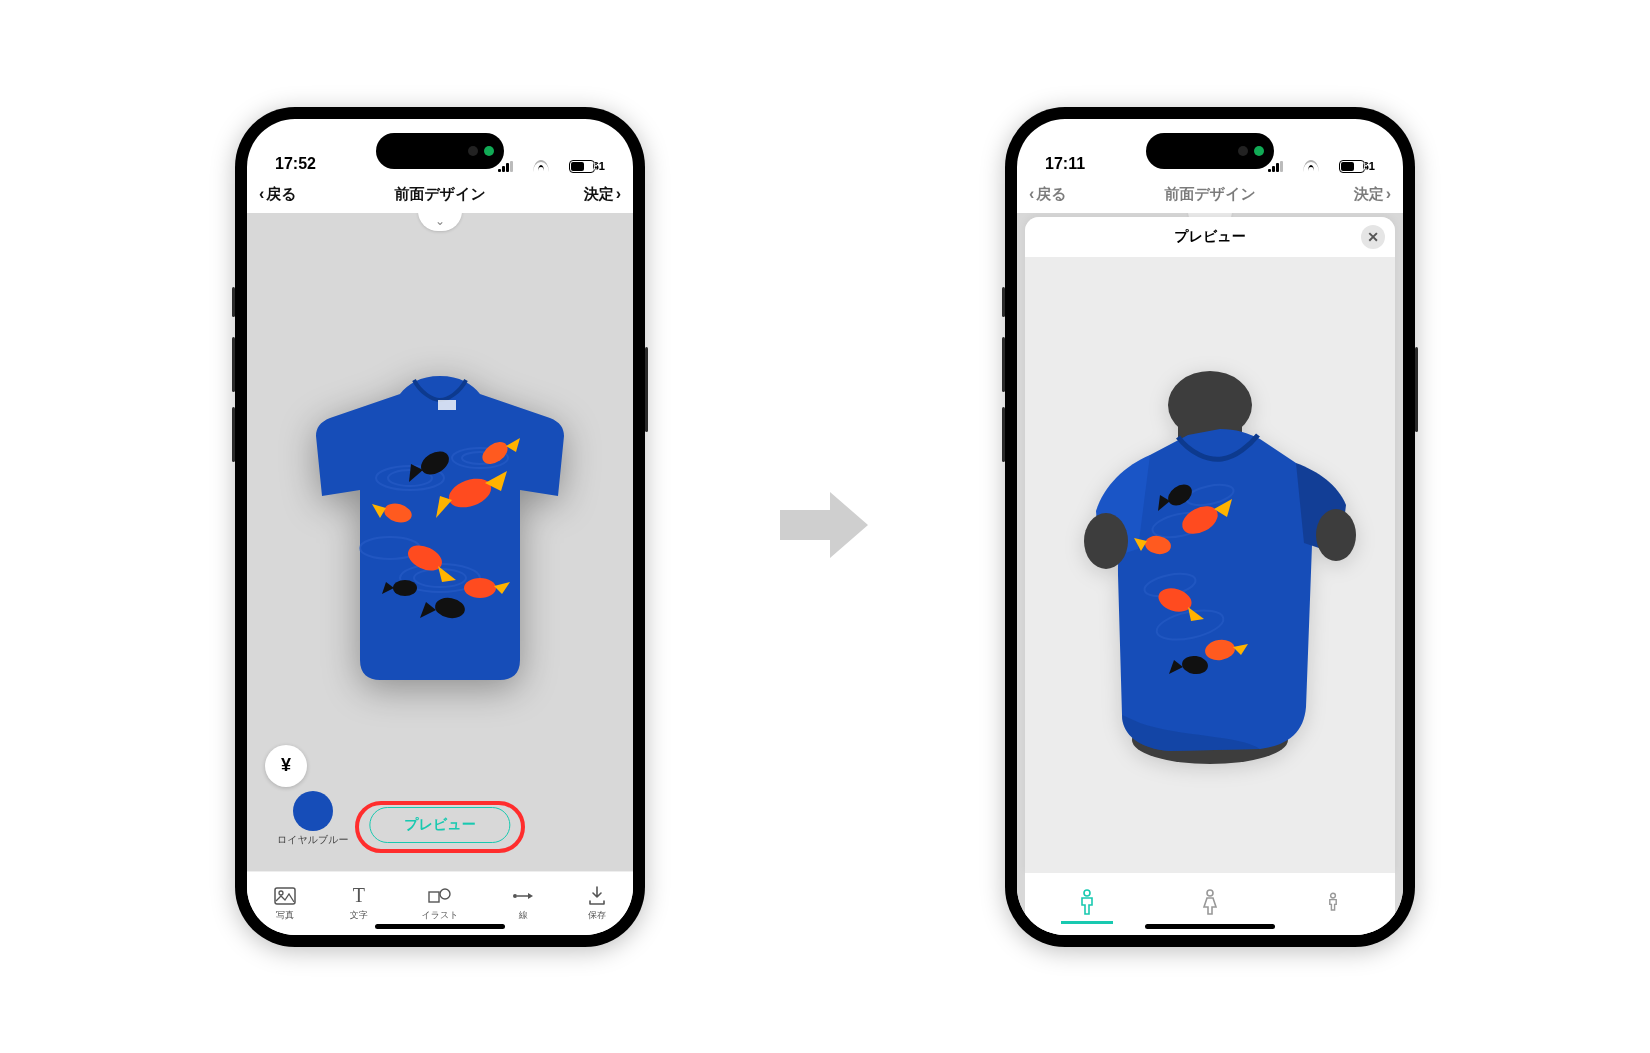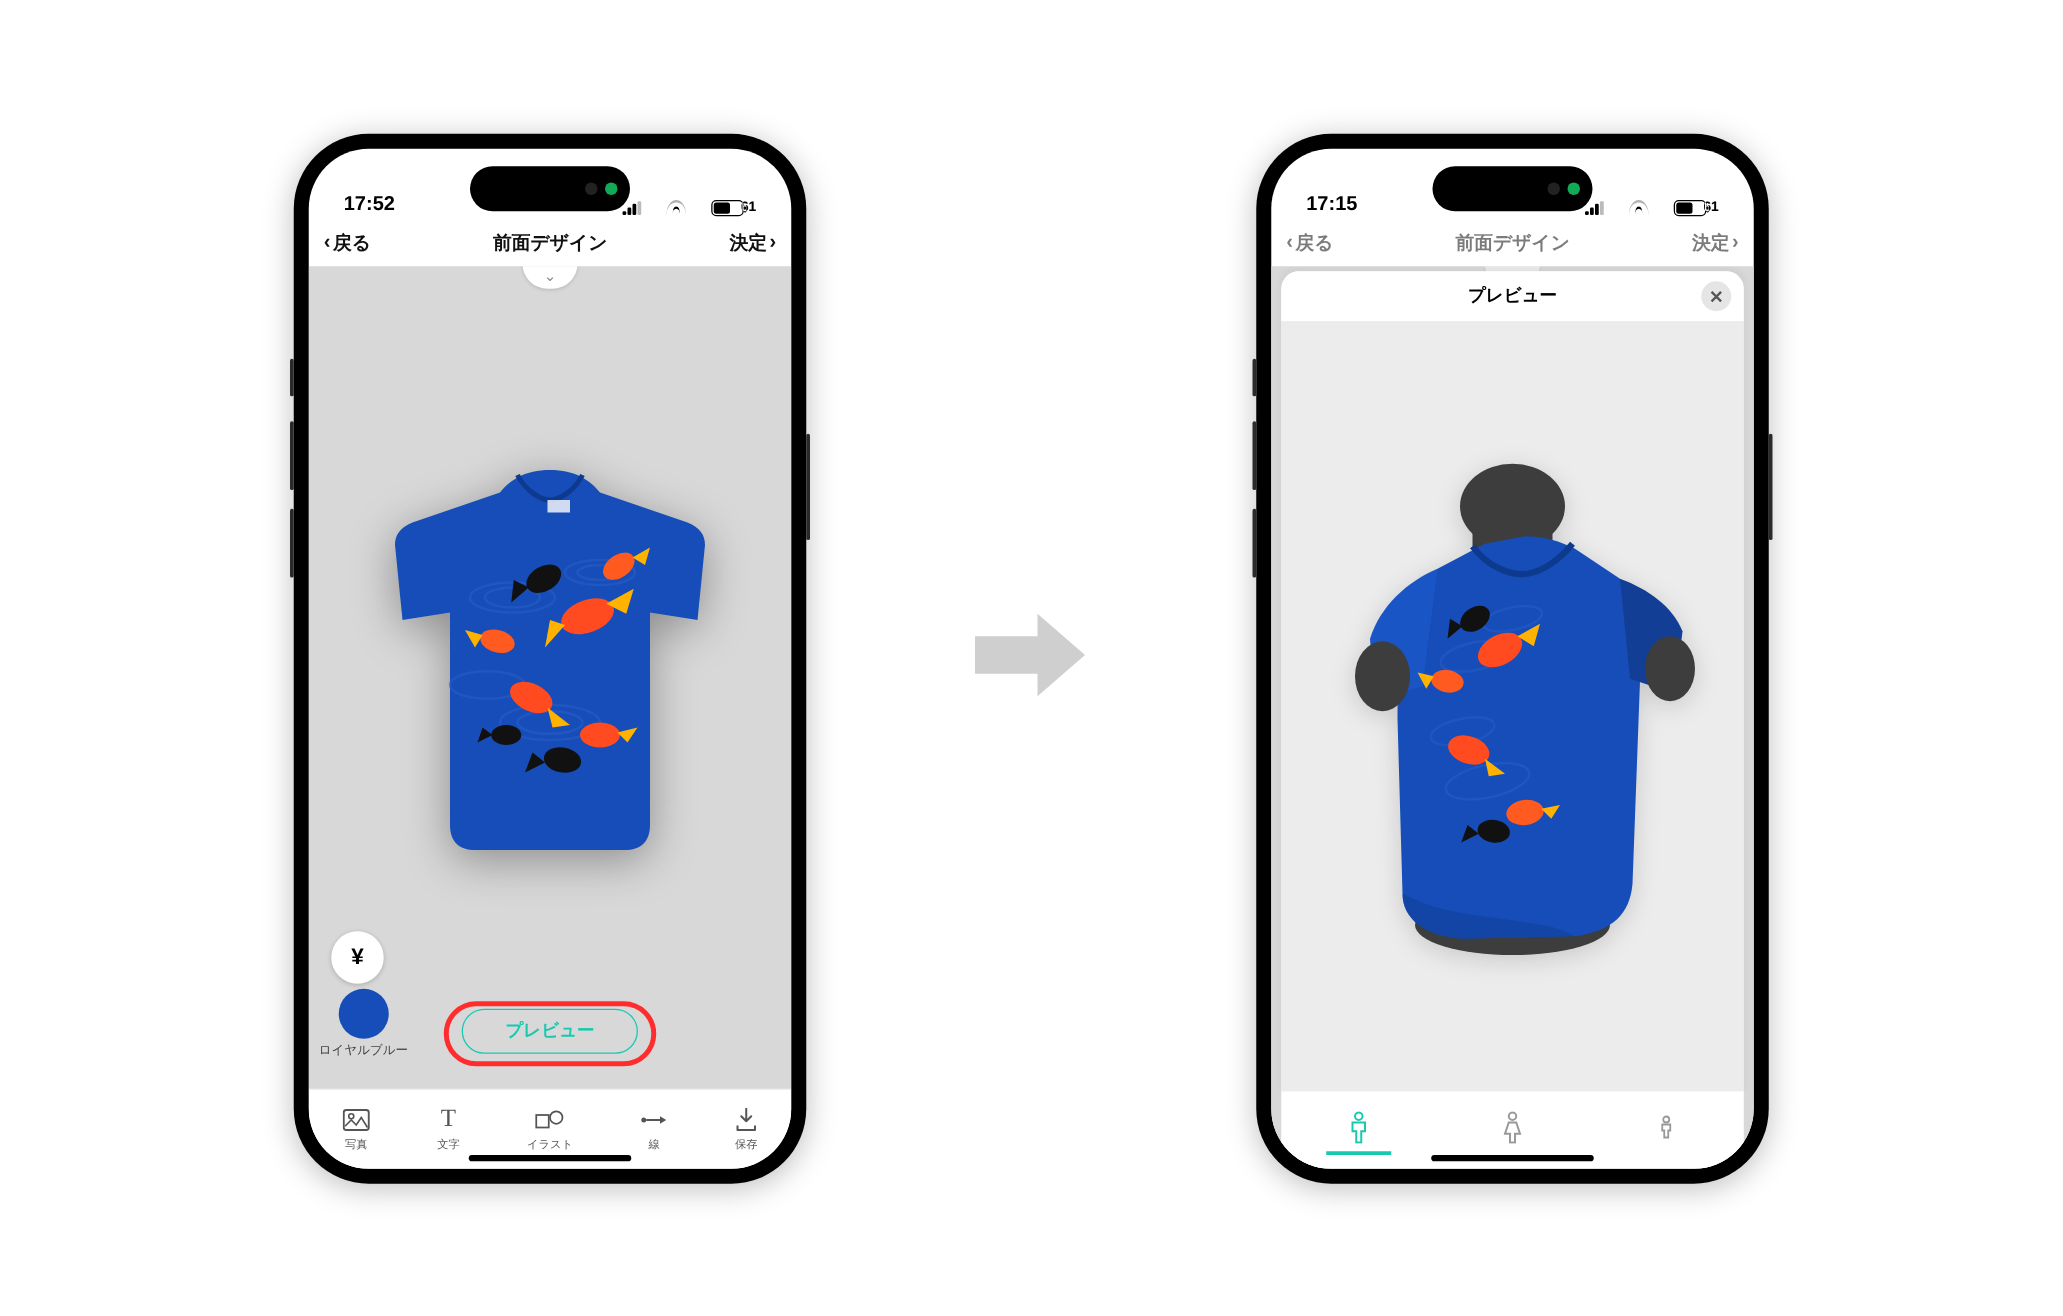--- a/index.html
+++ b/index.html
@@ -122,21 +122,21 @@
   .tshirt-flat svg{width:100%;height:100%;filter:drop-shadow(0 8px 18px rgba(0,0,0,.35));}
 
   .price-btn{
     position:absolute;left:18px;bottom:84px;
     width:42px;height:42px;border-radius:50%;background:#fff;
     display:flex;align-items:center;justify-content:center;
     font-weight:700;font-size:18px;
     box-shadow:0 1px 4px rgba(0,0,0,.2);
   }
   .color-swatch{
-    position:absolute;left:8px;bottom:24px;
+    position:absolute;left:30px;bottom:24px;
     display:flex;flex-direction:column;align-items:center;gap:2px;
   }
   .swatch-dot{width:40px;height:40px;border-radius:50%;background:#164db8;}
   .swatch-label{font-size:10px;color:#444;}
 
   .preview-btn{
     position:absolute;left:50%;bottom:28px;transform:translateX(-50%);
     padding: 8px 34px;
     border:1.5px solid #18c9b0;
     border-radius: 20px;
@@ -371,21 +371,21 @@
 </div>
 
 <div class="phone">
   <div class="side-btn sb-l1"></div>
   <div class="side-btn sb-l2"></div>
   <div class="side-btn sb-l3"></div>
   <div class="side-btn sb-r1"></div>
   <div class="screen">
     <div class="island"></div>
     <div class="statusbar">
-      <span>17:15</span>
+      <span>17:11</span>
       <div class="status-right">
         <span class="signal">
             <span></span>
             <span></span>
             <span></span>
             <span></span>
           </span>
         <span class="wifi"></span>
         <span class="battery">
             <i></i>

